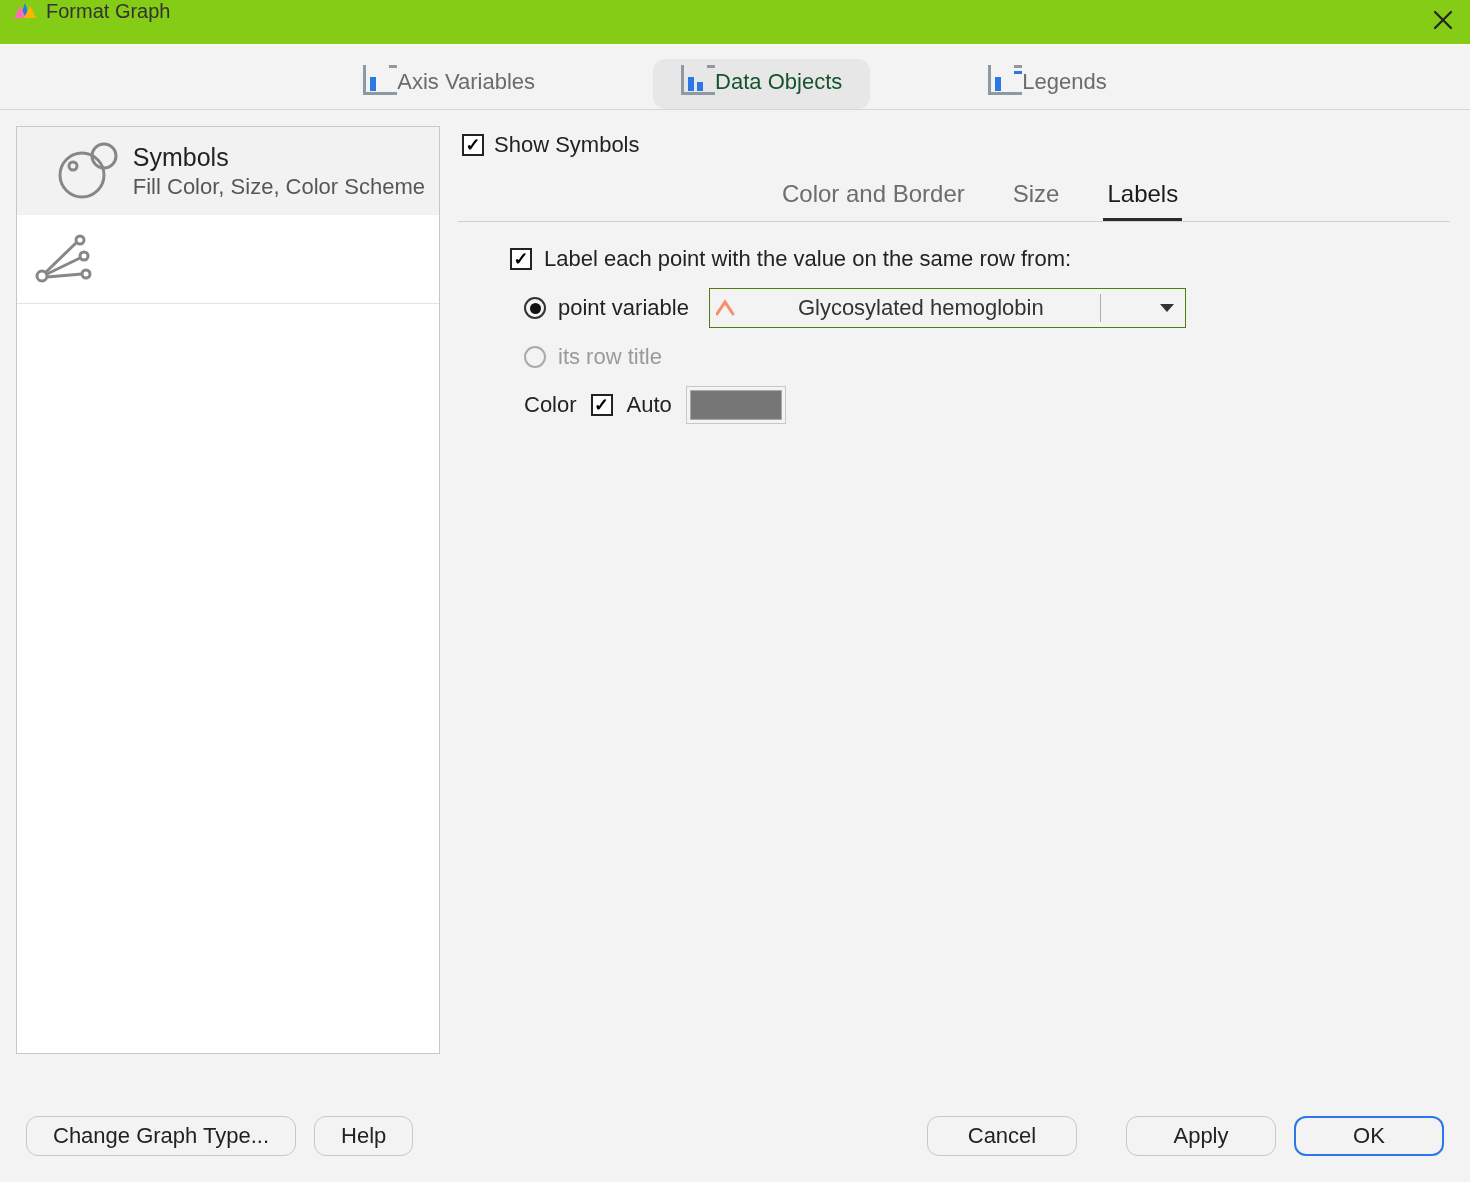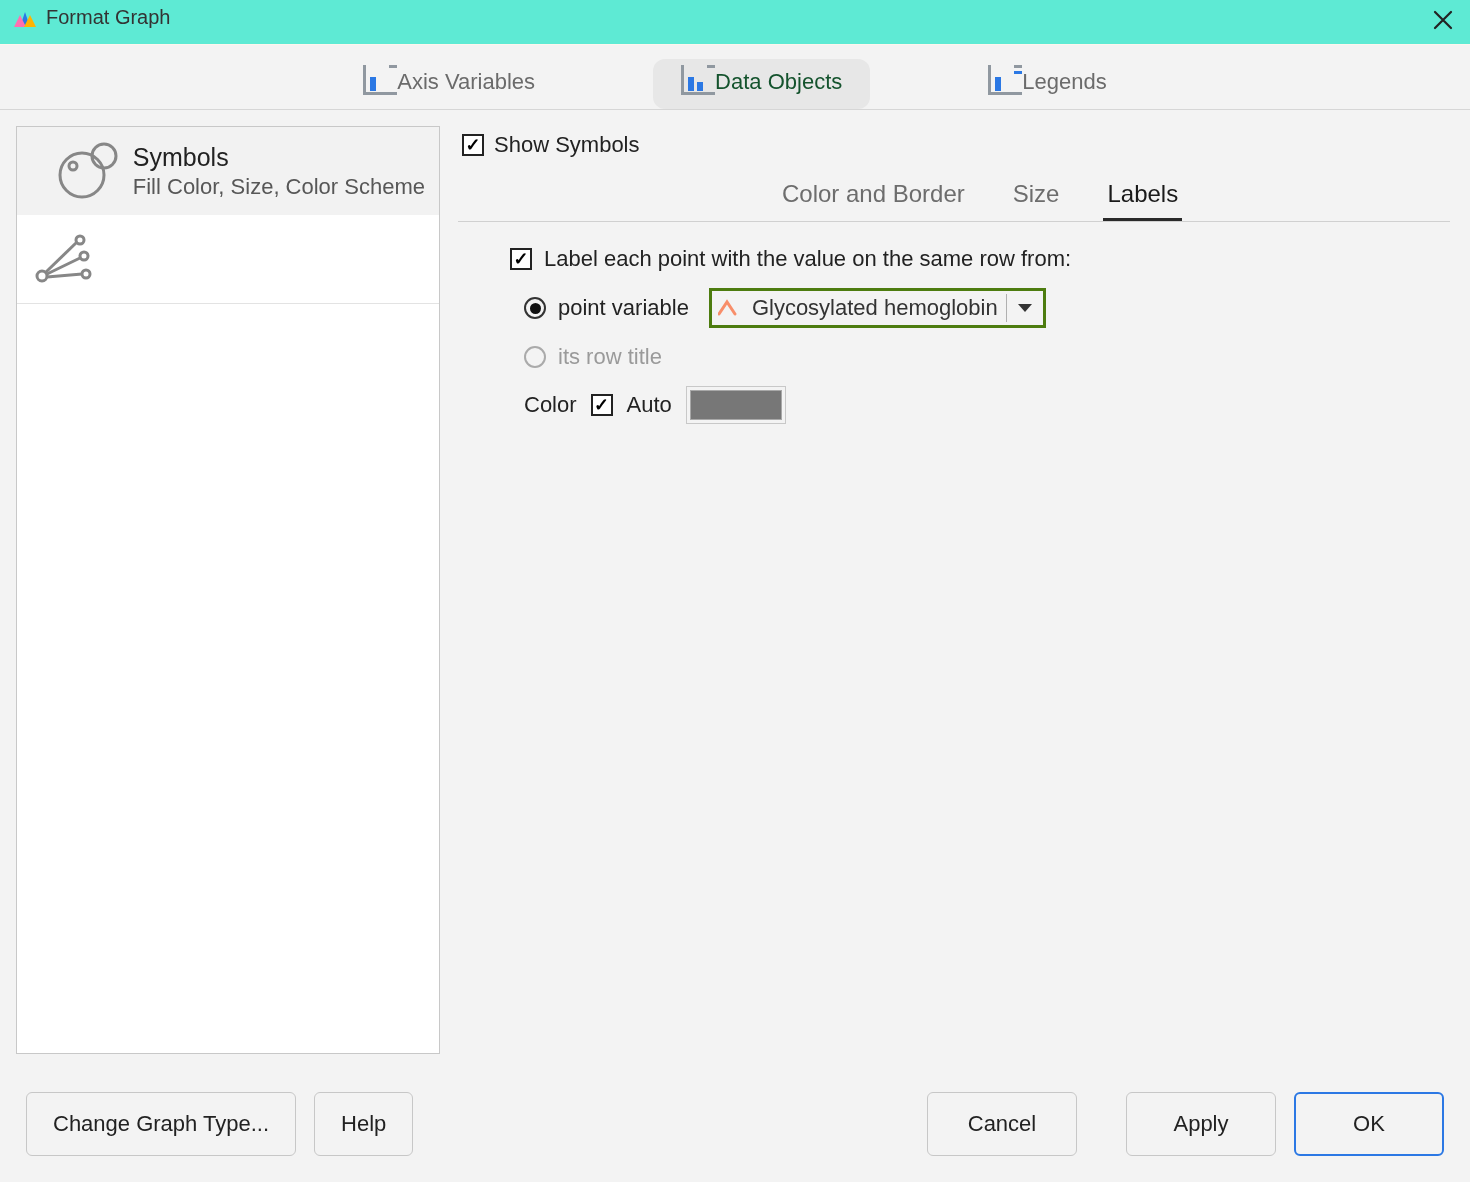--- a/index.html
+++ b/index.html
@@ -8,24 +8,24 @@
   font-size: 22px;
   color: #222;
   background: #f3f3f3;
   width: 1470px;
   height: 1182px;
   overflow: hidden;
   position: relative;
 }
 .titlebar {
   height: 44px;
-  background: #5eead4;
-  display: flex;
-  align-items: flex-end;
-  padding: 15px 14px;
+  background: #84cc16;
+  display: flex;
+  align-items: flex-start;
+  padding: 0 14px;
   position: relative;
 }
 .app-icon {
   display: inline-flex;
   margin-right: 10px;
 }
 .window-title {
   font-size: 20px;
   color: #333;
 }
@@ -173,24 +173,25 @@
   display:inline-flex; align-items:center; justify-content:center;
   cursor:pointer;
 }
 .radio.selected::after { content:""; width:11px; height:11px; background:#111; border-radius:50%; }
 .radio.disabled { border-color:#aaa; cursor:default; }
 .disabled-text { color:#9a9a9a; }
 
 .dropdown {
   display:inline-flex; align-items:center;
   background:#f3f3f3;
-  border:3px solid #4d7c0f;
+  border:1px solid #4d7c0f;
   height:40px;
   cursor:pointer;
   padding: 0;
+  gap: 48px;
 }
 .dropdown .dd-icon {
   width:38px; display:flex; align-items:center; justify-content:center;
 }
 .dropdown .dd-text {
   padding: 0 8px 0 2px;
   font-size: 22px;
   color:#333;
   max-width: 280px;
   white-space: nowrap;
@@ -219,25 +220,25 @@
 }
 
 .footer {
   position:absolute;
   left:0; right:0; bottom:0;
   padding: 16px 26px 26px 26px;
   display:flex;
   align-items:center;
 }
 .btn {
-  height: 64px;
+  height: 40px;
   padding: 0 26px;
   background: #f3f3f3;
   border: 1px solid #c7c7c7;
-  border-radius: 6px;
+  border-radius: 12px;
   font-size: 22px;
   color:#222;
   cursor:pointer;
   display:inline-flex; align-items:center; justify-content:center;
 }
 .btn.primary { border:2px solid #2b78e4; }
 .footer-left { display:flex; gap:18px; }
 .footer-right { margin-left:auto; display:flex; gap:18px; }
 </style>
 </head>

